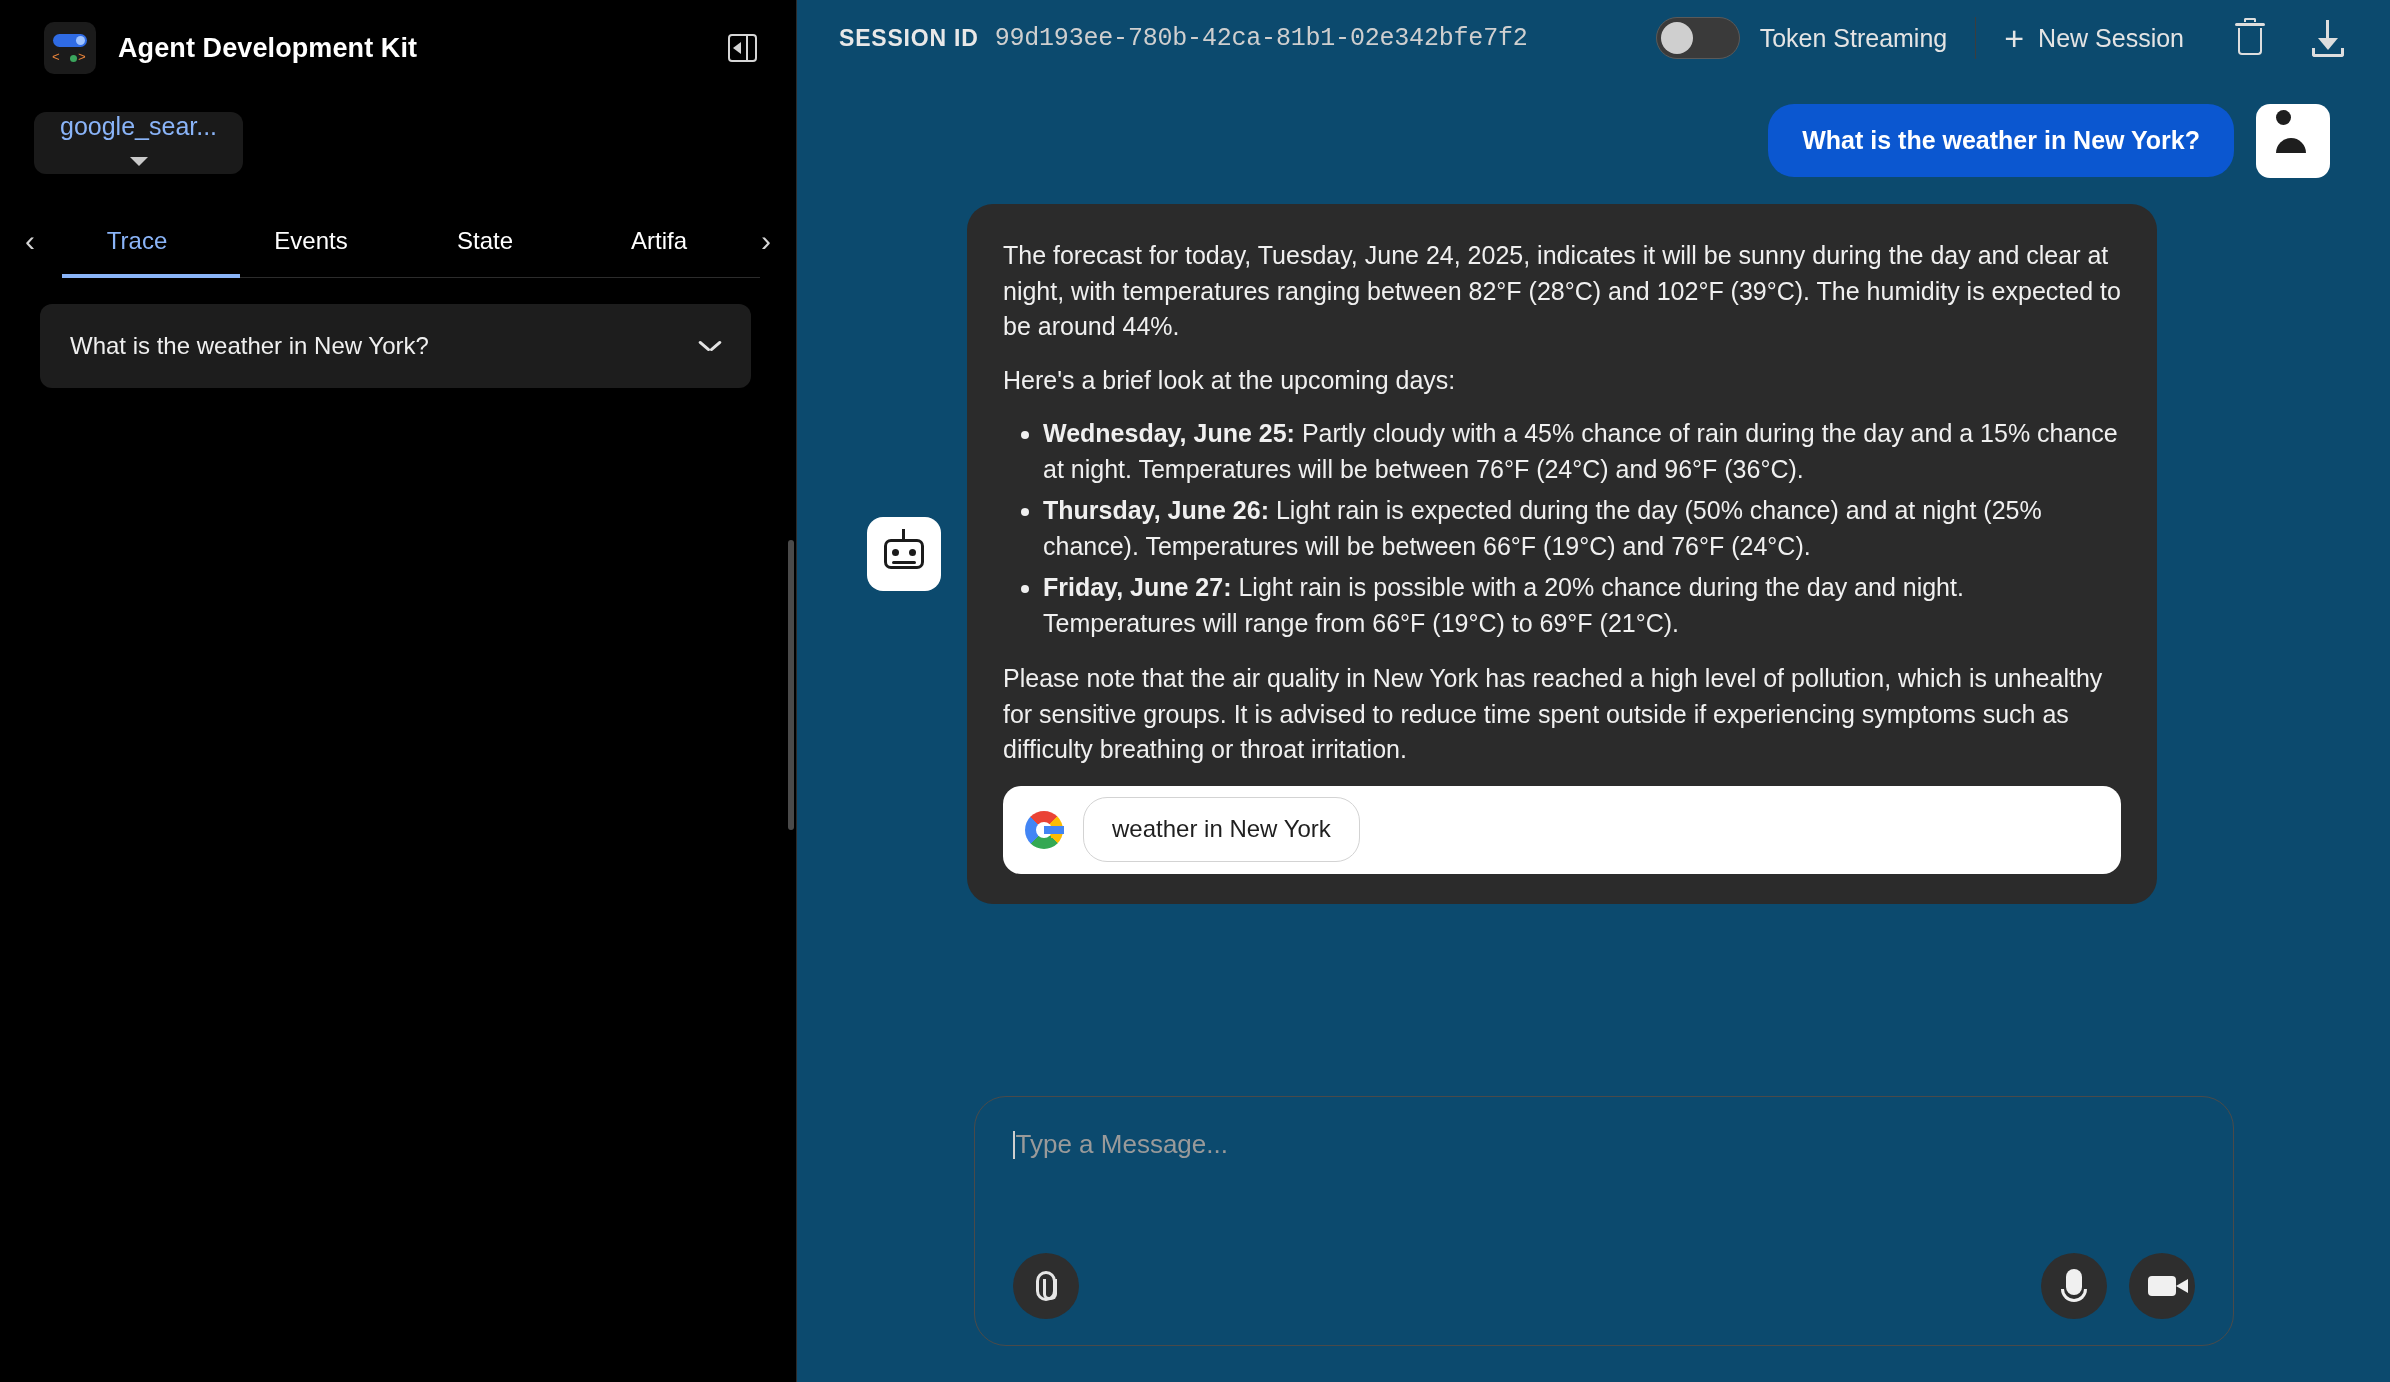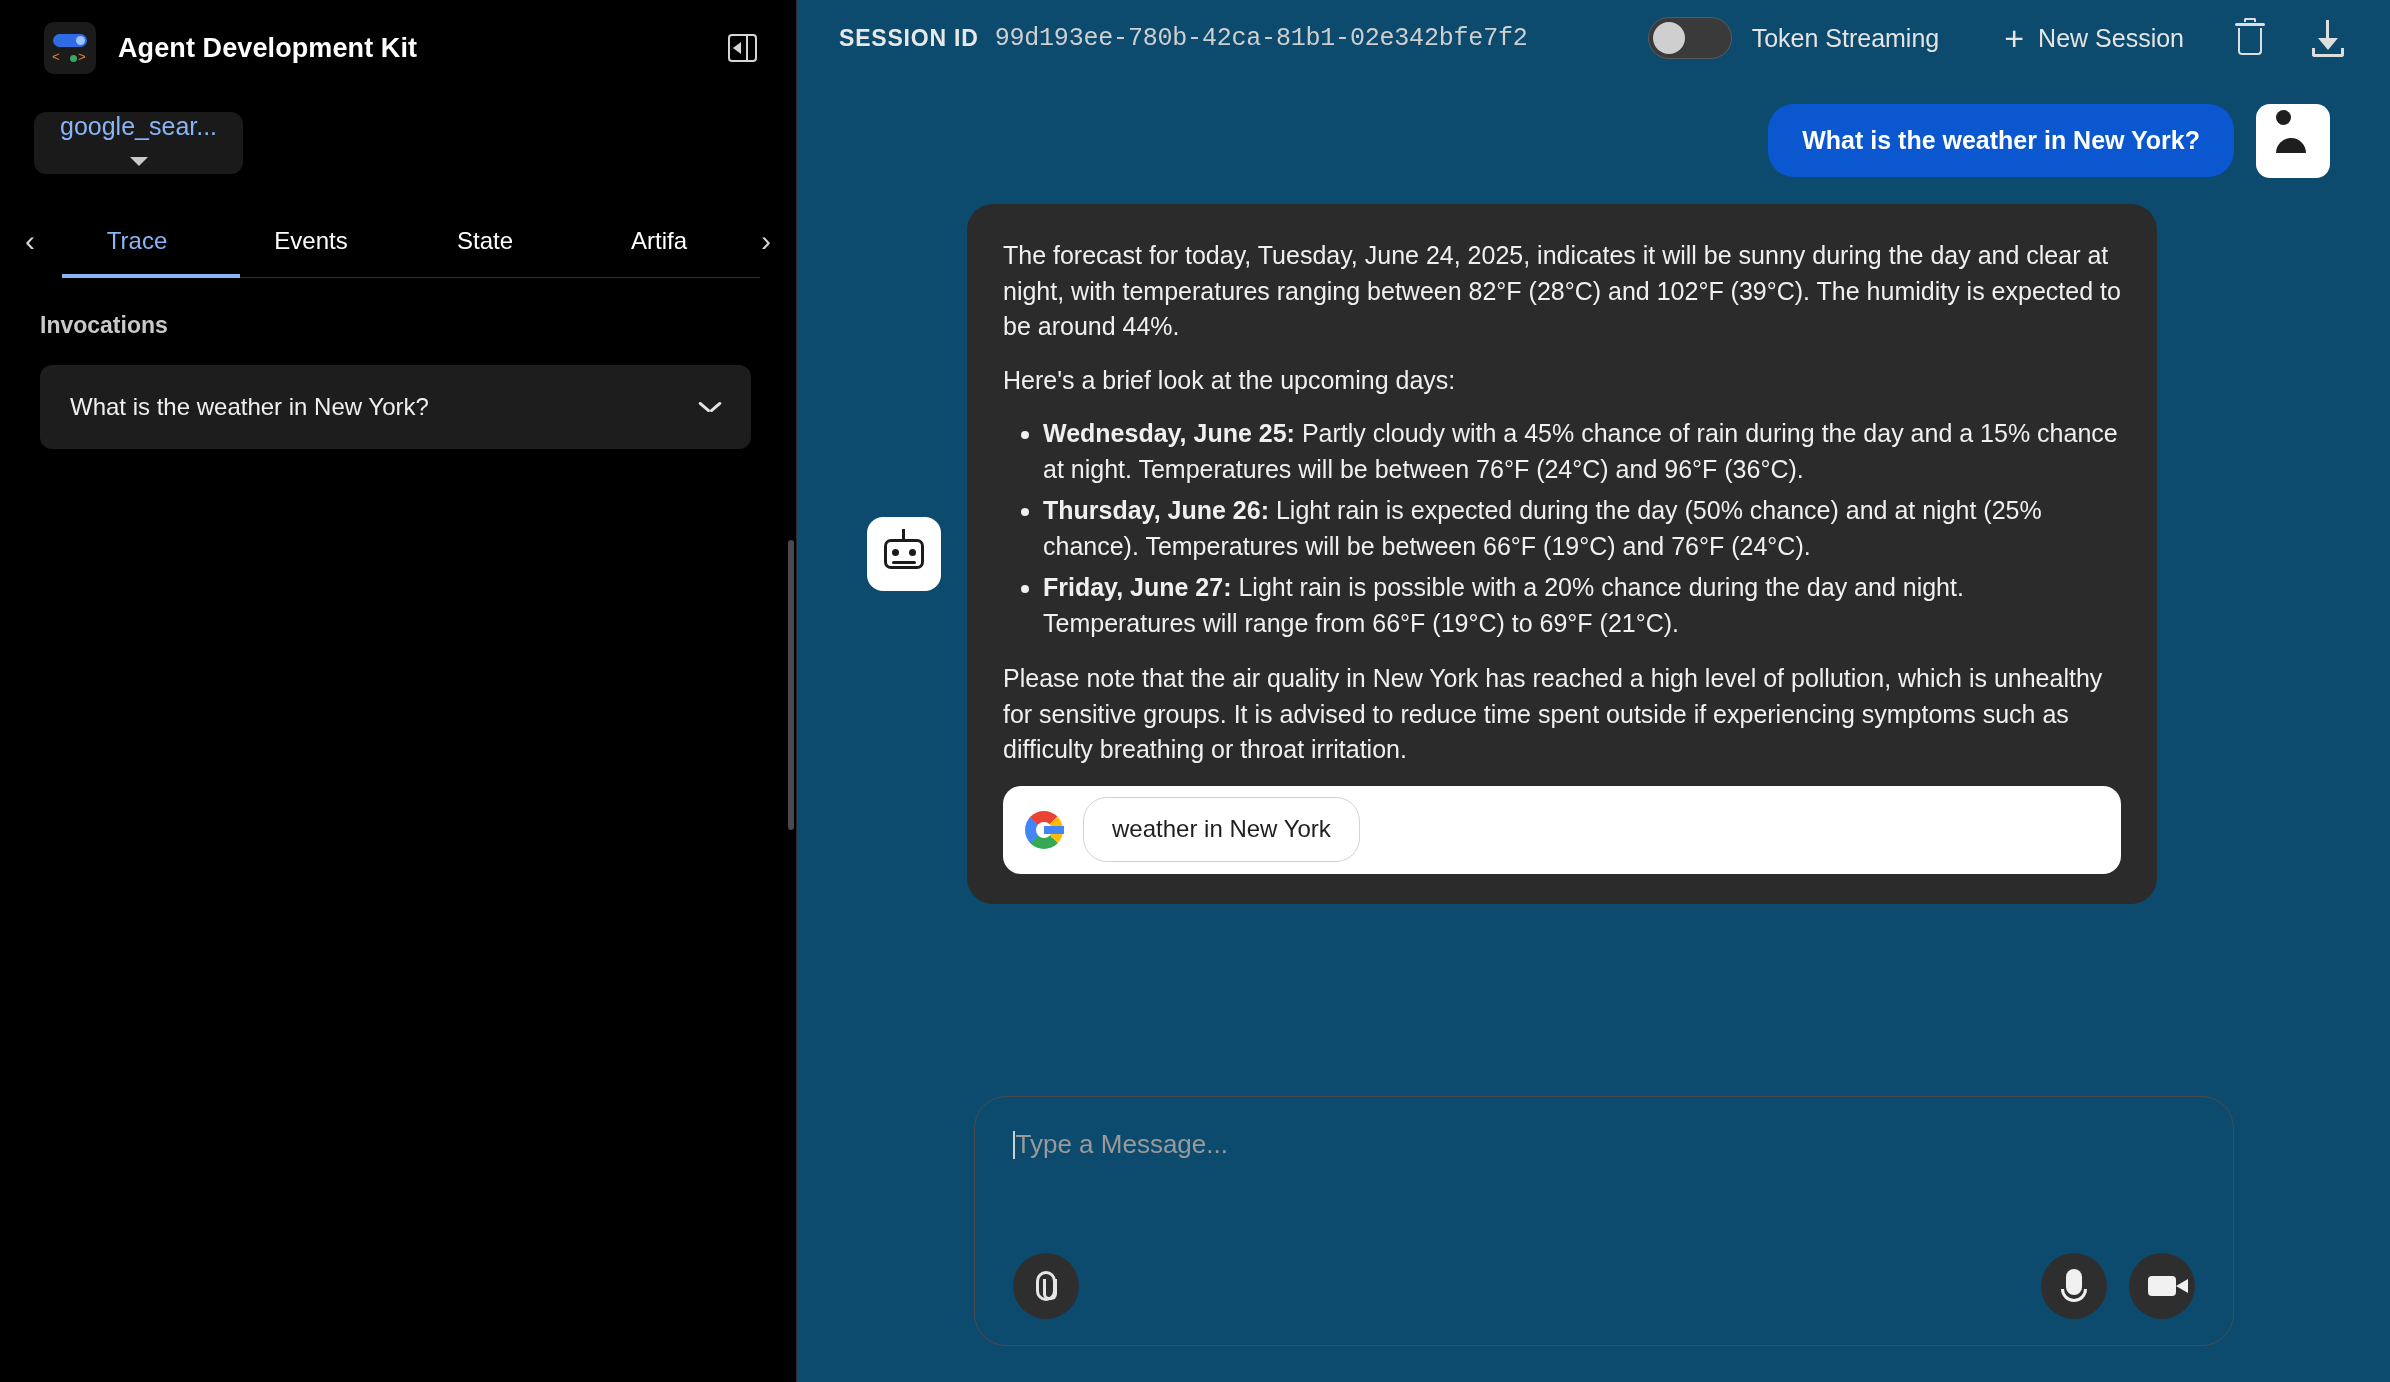--- a/index.html
+++ b/index.html
@@ -280,21 +280,21 @@
   .toggle .knob {
     position: absolute;
     left: 4px; top: 4px;
     width: 32px; height: 32px;
     border-radius: 50%;
     background: #cfcfcf;
   }
   .toggle-label {
     color: #e4e4e4;
     font-size: 25px;
-    margin-right: 36px;
+    margin-right: 28px;
   }
   .vline {
     width: 1px; height: 42px;
     background: #3d3d3d;
     margin-right: 28px;
   }
   .plus-icon {
     color: #e4e4e4;
     font-size: 34px;
     line-height: 1;
@@ -623,21 +623,20 @@
         <div class="tab active">Trace</div>
         <div class="tab">Events</div>
         <div class="tab">State</div>
         <div class="tab">Artifa</div>
       </div>
       <div class="tab-arrow">›</div>
       <div class="tabs-baseline"></div>
       <div class="tabs-underline"></div>
     </div>
 
-    <div class="invocations-label">Invocations</div>
 
     <div class="invocation-card">
       <span class="txt">What is the weather in New York?</span>
       <span class="chev"></span>
     </div>
 
     <div class="sidebar-scrollbar"></div>
   </aside>
 
   <section class="main">

